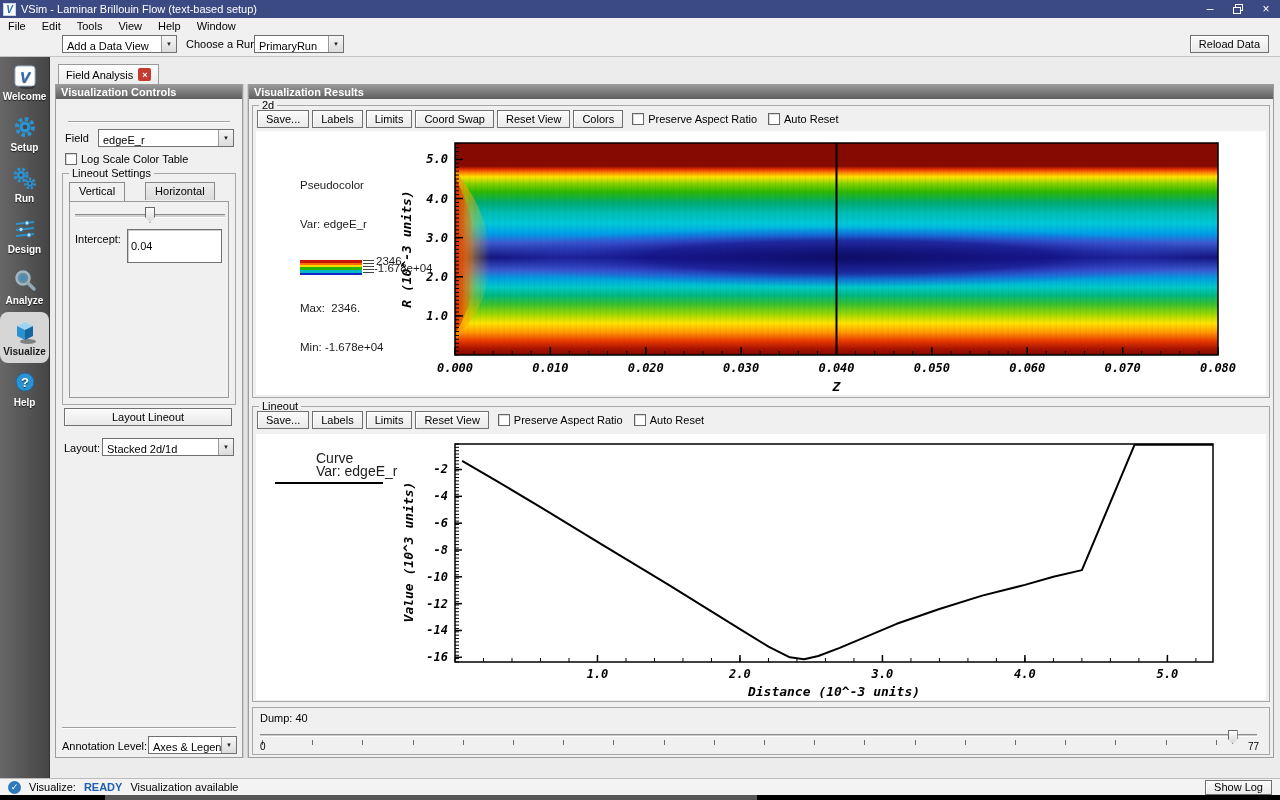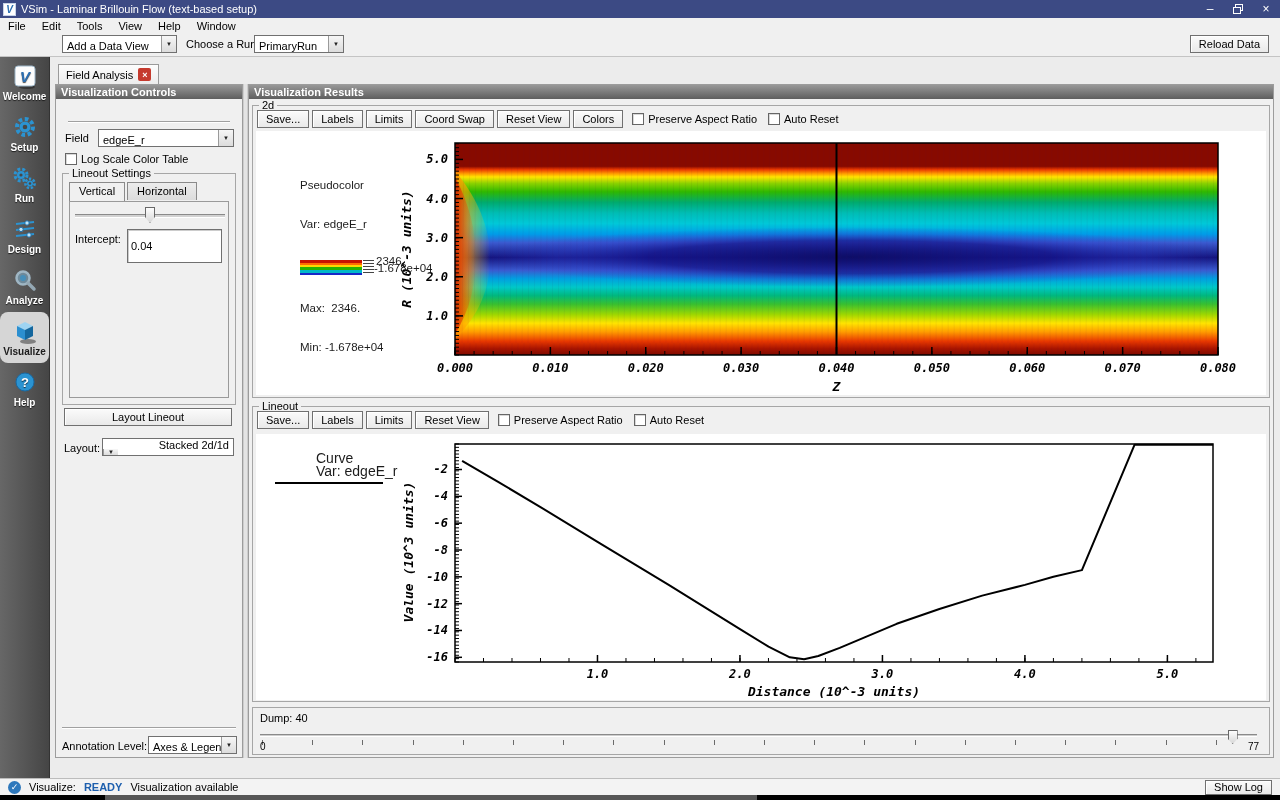--- a/index.html
+++ b/index.html
@@ -35,21 +35,21 @@
   .panel{position:absolute;background:#f0f0f0;border:1px solid #9c9c9c;}
   .phead{height:14px;background:linear-gradient(#989898,#5e5e5e);color:#fff;font-weight:bold;font-size:11px;display:flex;align-items:center;padding-left:5px;}
   .pbody{position:absolute;left:0;top:14px;right:0;bottom:0;background:#f0f0f0;}
   .vsplit{position:absolute;left:243px;top:84px;width:5px;height:674px;background:#e4e4e4;border-left:1px solid #cdcdcd;border-right:1px solid #cdcdcd;}
   .sep{position:absolute;height:2px;border-top:1px solid #a0a0a0;border-bottom:1px solid #fff;}
   .group{position:absolute;border:1px solid #a6a6a6;}
   .glabel{position:absolute;top:-7px;left:6px;background:#f0f0f0;padding:0 3px;font-size:11px;line-height:13px;}
   .cbx{display:inline-block;width:12px;height:12px;background:#fff;border:1px solid #666;box-shadow:inset 1px 1px 0 #d8d8d8;vertical-align:middle;}
   .cbrow{display:flex;align-items:center;gap:4px;}
   
-  .ctab{display:inline-block;padding:2px 9px 3px;border:1px solid #8a8a8a;border-bottom:none;background:linear-gradient(#ececec,#dcdcdc);font-size:11px;margin-right:2px;}
+  .ctab{display:inline-block;padding:2px 9px 3px;border:1px solid #8a8a8a;border-bottom:none;background:linear-gradient(#ececec,#dcdcdc);font-size:11px;margin-right:20px;}
   .ctab.active{background:#f0f0f0;padding-bottom:4px;}
   .tabframe{position:absolute;border:1px solid #9a9a9a;background:#f0f0f0;}
   .hslider{position:absolute;height:18px;}
   .hslider .groove{position:absolute;left:0;right:0;top:7px;height:4px;background:#d2d2d2;border-top:1px solid #8a8a8a;border-bottom:1px solid #fff;}
   .thumb{position:absolute;top:0;width:10px;height:16px;background:linear-gradient(#fdfdfd,#d8d8d8);border:1px solid #686868;clip-path:polygon(0 0,100% 0,100% 62%,50% 100%,0 62%);}
   .tinput{height:34px;border:1px solid #707070;box-shadow:inset 1px 1px 0 #ccc;background:#fff;font-size:11px;font-family:"Liberation Sans",sans-serif;padding:0 3px;}
   
   .canvas{position:absolute;background:#fff;}
   .axis-tick{font:italic bold 12px "DejaVu Sans Mono",monospace;fill:#000;}
   .axis-label{font:italic bold 13px "DejaVu Sans Mono",monospace;fill:#000;}
@@ -219,21 +219,21 @@
             <div class="thumb" id="intercept-thumb" style="left: calc(50% - 5px);"></div>
           </div>
           <span class="lbl" style="position:absolute;left:5px;top:31px;">Intercept:</span>
           <input class="tinput" style="position: absolute; left: 57px; top: 27px; right: 6px;" value="0.04">
         </div>
       </div>
 
       <button class="btn" style="position:absolute;left:8px;top:309px;right:10px;">Layout Lineout</button>
 
       <span class="lbl" style="position:absolute;left:8px;top:343px;">Layout:</span>
-      <div class="combo" style="left:46px;top:339px;right:8px;flex-direction:column;">
+      <div class="combo" style="left:46px;top:339px;right:8px;">
         <span class="val">Stacked 2d/1d</span>
         <span class="arrow">▼</span>
       </div>
 
       <div class="sep" style="left:6px;right:6px;top:628px;"></div>
       <span class="lbl" style="position:absolute;left:6px;top:641px;">Annotation Level:</span>
       <div class="combo" style="left:92px;top:637px;right:5px;">
         <span class="val">Axes &amp; Legends</span>
         <span class="arrow">▼</span>
       </div>

